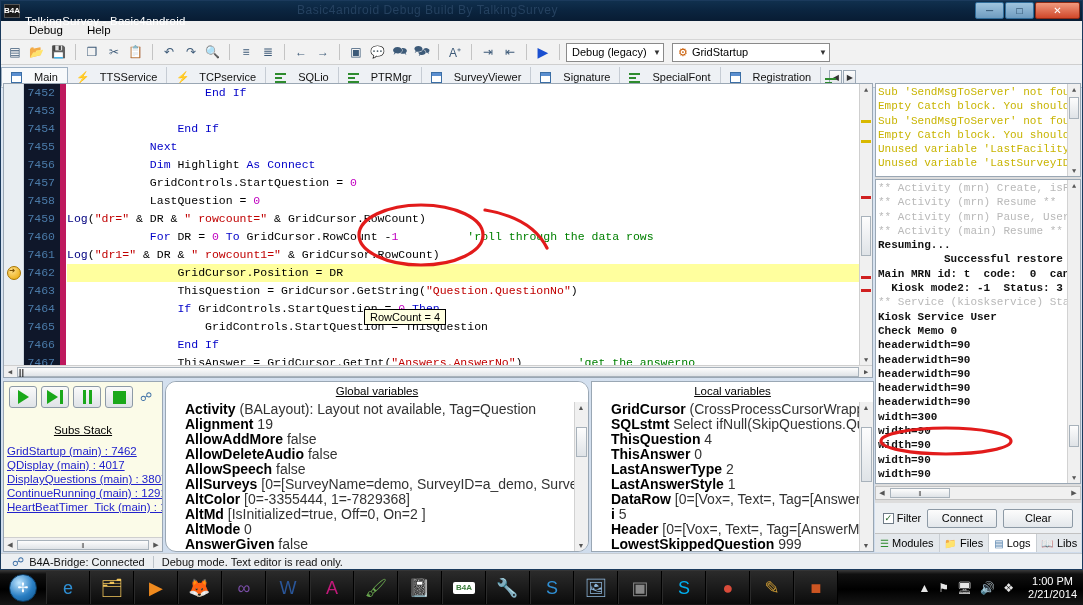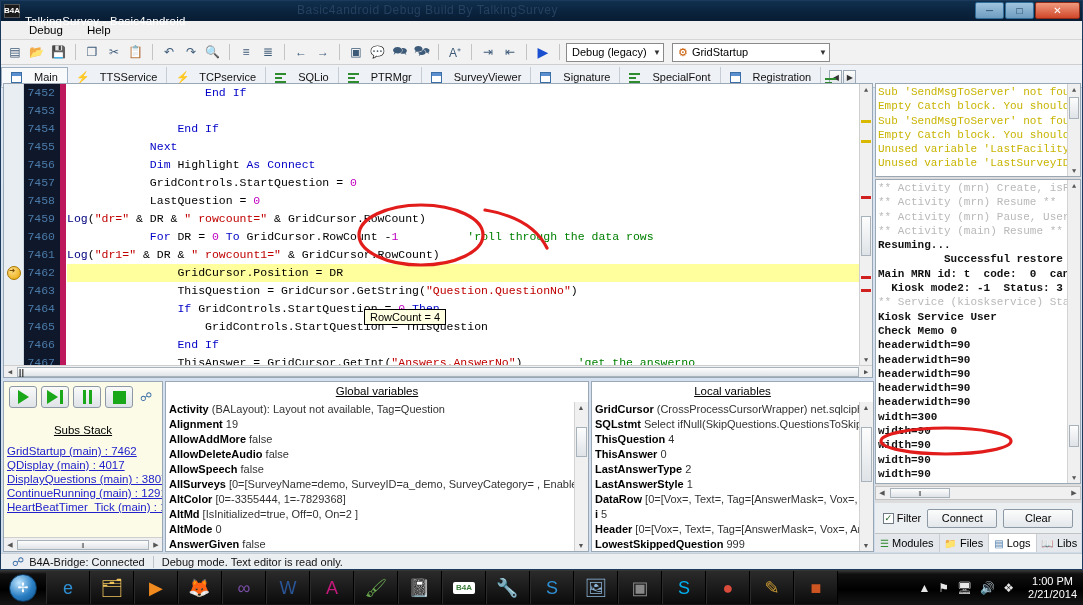--- a/index.html
+++ b/index.html
@@ -153,28 +153,28 @@
   .g-tri { width:0;height:0;border-left:11px solid #1aa81a;border-top:7px solid transparent;border-bottom:7px solid transparent;}
   .g-bar { width:3px;height:14px;background:#1aa81a; }
   .g-sq  { width:13px;height:13px;background:#1aa81a; }
   .linkico { color:#3b6ea5; font-size:12px; margin-left:3px;}
   .substack-t { text-align:center; margin-top:14px; font-size:11.5px; text-decoration:underline; color:#000; }
   .stack-list { padding:8px 3px 0 3px; }
   .stack-list a { display:block; color:#2222cc; text-decoration:underline; font-size:11.5px; line-height:14px; white-space:nowrap;}
   .dbg-hscroll { position:absolute; left:0; right:0; bottom:0; height:14px; background:#f0f0f0; border-top:1px solid #cfcfcf; display:flex; align-items:center;}
   
   .varpane { position:absolute; top:299px; bottom:1px; background:#fff; border:1px solid #9aa7b4; overflow:hidden;}
-  .varpane.global { left:164px; width:424px; }
+  .varpane.global { left:164px; width:424px;border-radius:11px; }
   .varpane.local  { left:590px; width:283px; }
   .varpane h4 {
     margin:0; padding:3px 0 4px 0; text-align:center; font-weight:normal;
     font-size:11.5px; text-decoration:underline; background:#fff; color:#000;
   }
   .varlist { position:absolute; left:0; right:14px; top:20px; bottom:0; overflow:hidden; }
-  .vrow { white-space:nowrap; font-size:11px; line-height:15px; padding-left:3px; color:#222; overflow:hidden;}
+  .vrow { white-space:nowrap; font-size:14px; line-height:15px; padding-left:19px; color:#222; overflow:hidden;}
   .vrow b { color:#000; }
   .vrow span { color:#333; }
   .vscroll { position:absolute; right:0; top:20px; bottom:0; width:14px; background:#f0f0f0; border-left:1px solid #d2d2d2;}
   .vthumb { margin:14px 1px; height:30px; background:linear-gradient(#fdfdfd,#dfe3e7); border:1px solid #a8b2bb;}
   
   .rightpane {
     position:absolute; right:1px; top:1px; width:206px; bottom:1px;
     background:#ddd; display:flex; flex-direction:column;
   }
   .logbox {

